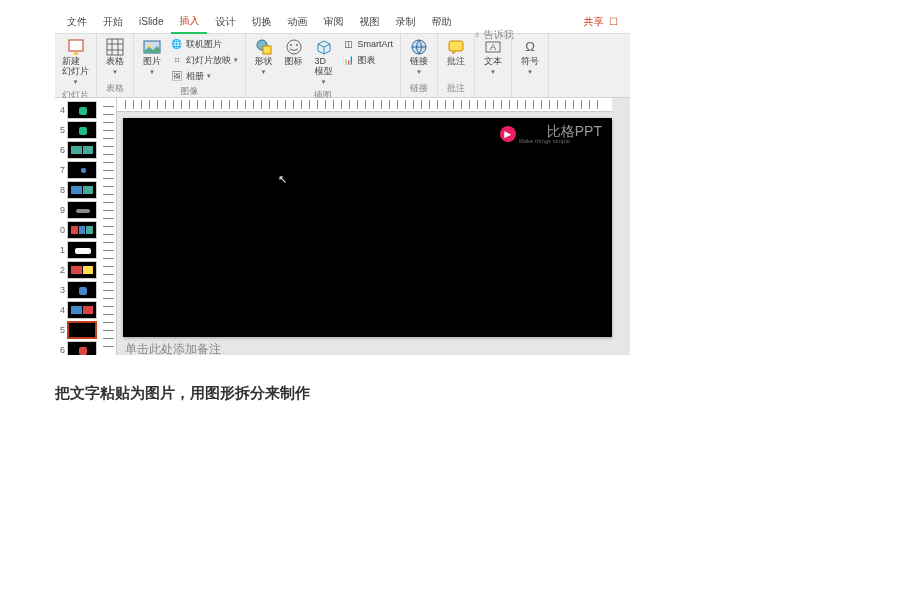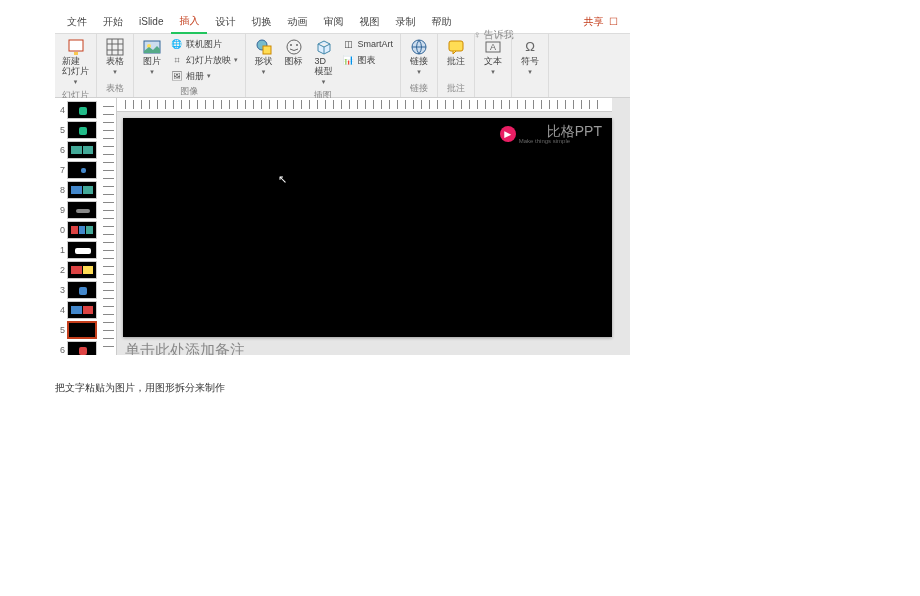--- a/index.html
+++ b/index.html
@@ -33,23 +33,23 @@
 .ruler-v::before { content: ""; position: absolute; top: 8px; bottom: 8px; left: 2px; right: 2px; background: repeating-linear-gradient(to bottom, #888 0 1px, transparent 1px 8px); }
 .canvas-wrap { flex: 1; display: flex; flex-direction: column; padding: 0 18px 0 0; }
 .ruler-h { height: 14px; background: #fff; border-bottom: 1px solid #ccc; margin-left: 0; position: relative; }
 .ruler-h::before { content: ""; position: absolute; left: 8px; right: 8px; top: 2px; bottom: 2px; background: repeating-linear-gradient(to right, #888 0 1px, transparent 1px 8px); }
 .canvas { flex: 1; background: #000; margin: 6px 0 4px 6px; position: relative; box-shadow: 0 1px 3px rgba(0,0,0,0.3); }
 .cursor { position: absolute; top: 55px; left: 155px; color: #fff; font-size: 11px; }
 .logo { position: absolute; top: 6px; right: 10px; display: flex; align-items: center; gap: 3px; }
 .logo-circ { width: 16px; height: 16px; border-radius: 50%; background: #e91e63; display: flex; align-items: center; justify-content: center; color: #fff; font-size: 9px; }
 .logo-txt { color: #999; font-size: 14px; line-height: 1; padding-left: 28px; }
 .logo-sub { color: #666; font-size: 6px; }
-.notes { height: 14px; color: #888; font-size: 15px; padding-left: 8px; }
+.notes { height: 14px; color: #888; font-size: 12px; padding-left: 8px; }
 .article { padding: 24px 55px; font-size: 12px; line-height: 1.8; color: #333; }
-.article h4 { font-size: 10px; font-weight: normal; margin-bottom: 18px; }
+.article h4 { font-size: 15px; font-weight: bold; margin-bottom: 18px; }
 .article p { margin-bottom: 18px; }
 svg { display: block; }
 </style>
 </head>
 <body>
 
 <div class="screenshot">
 
   <div class="tabs">
     <div class="tab">文件</div>

